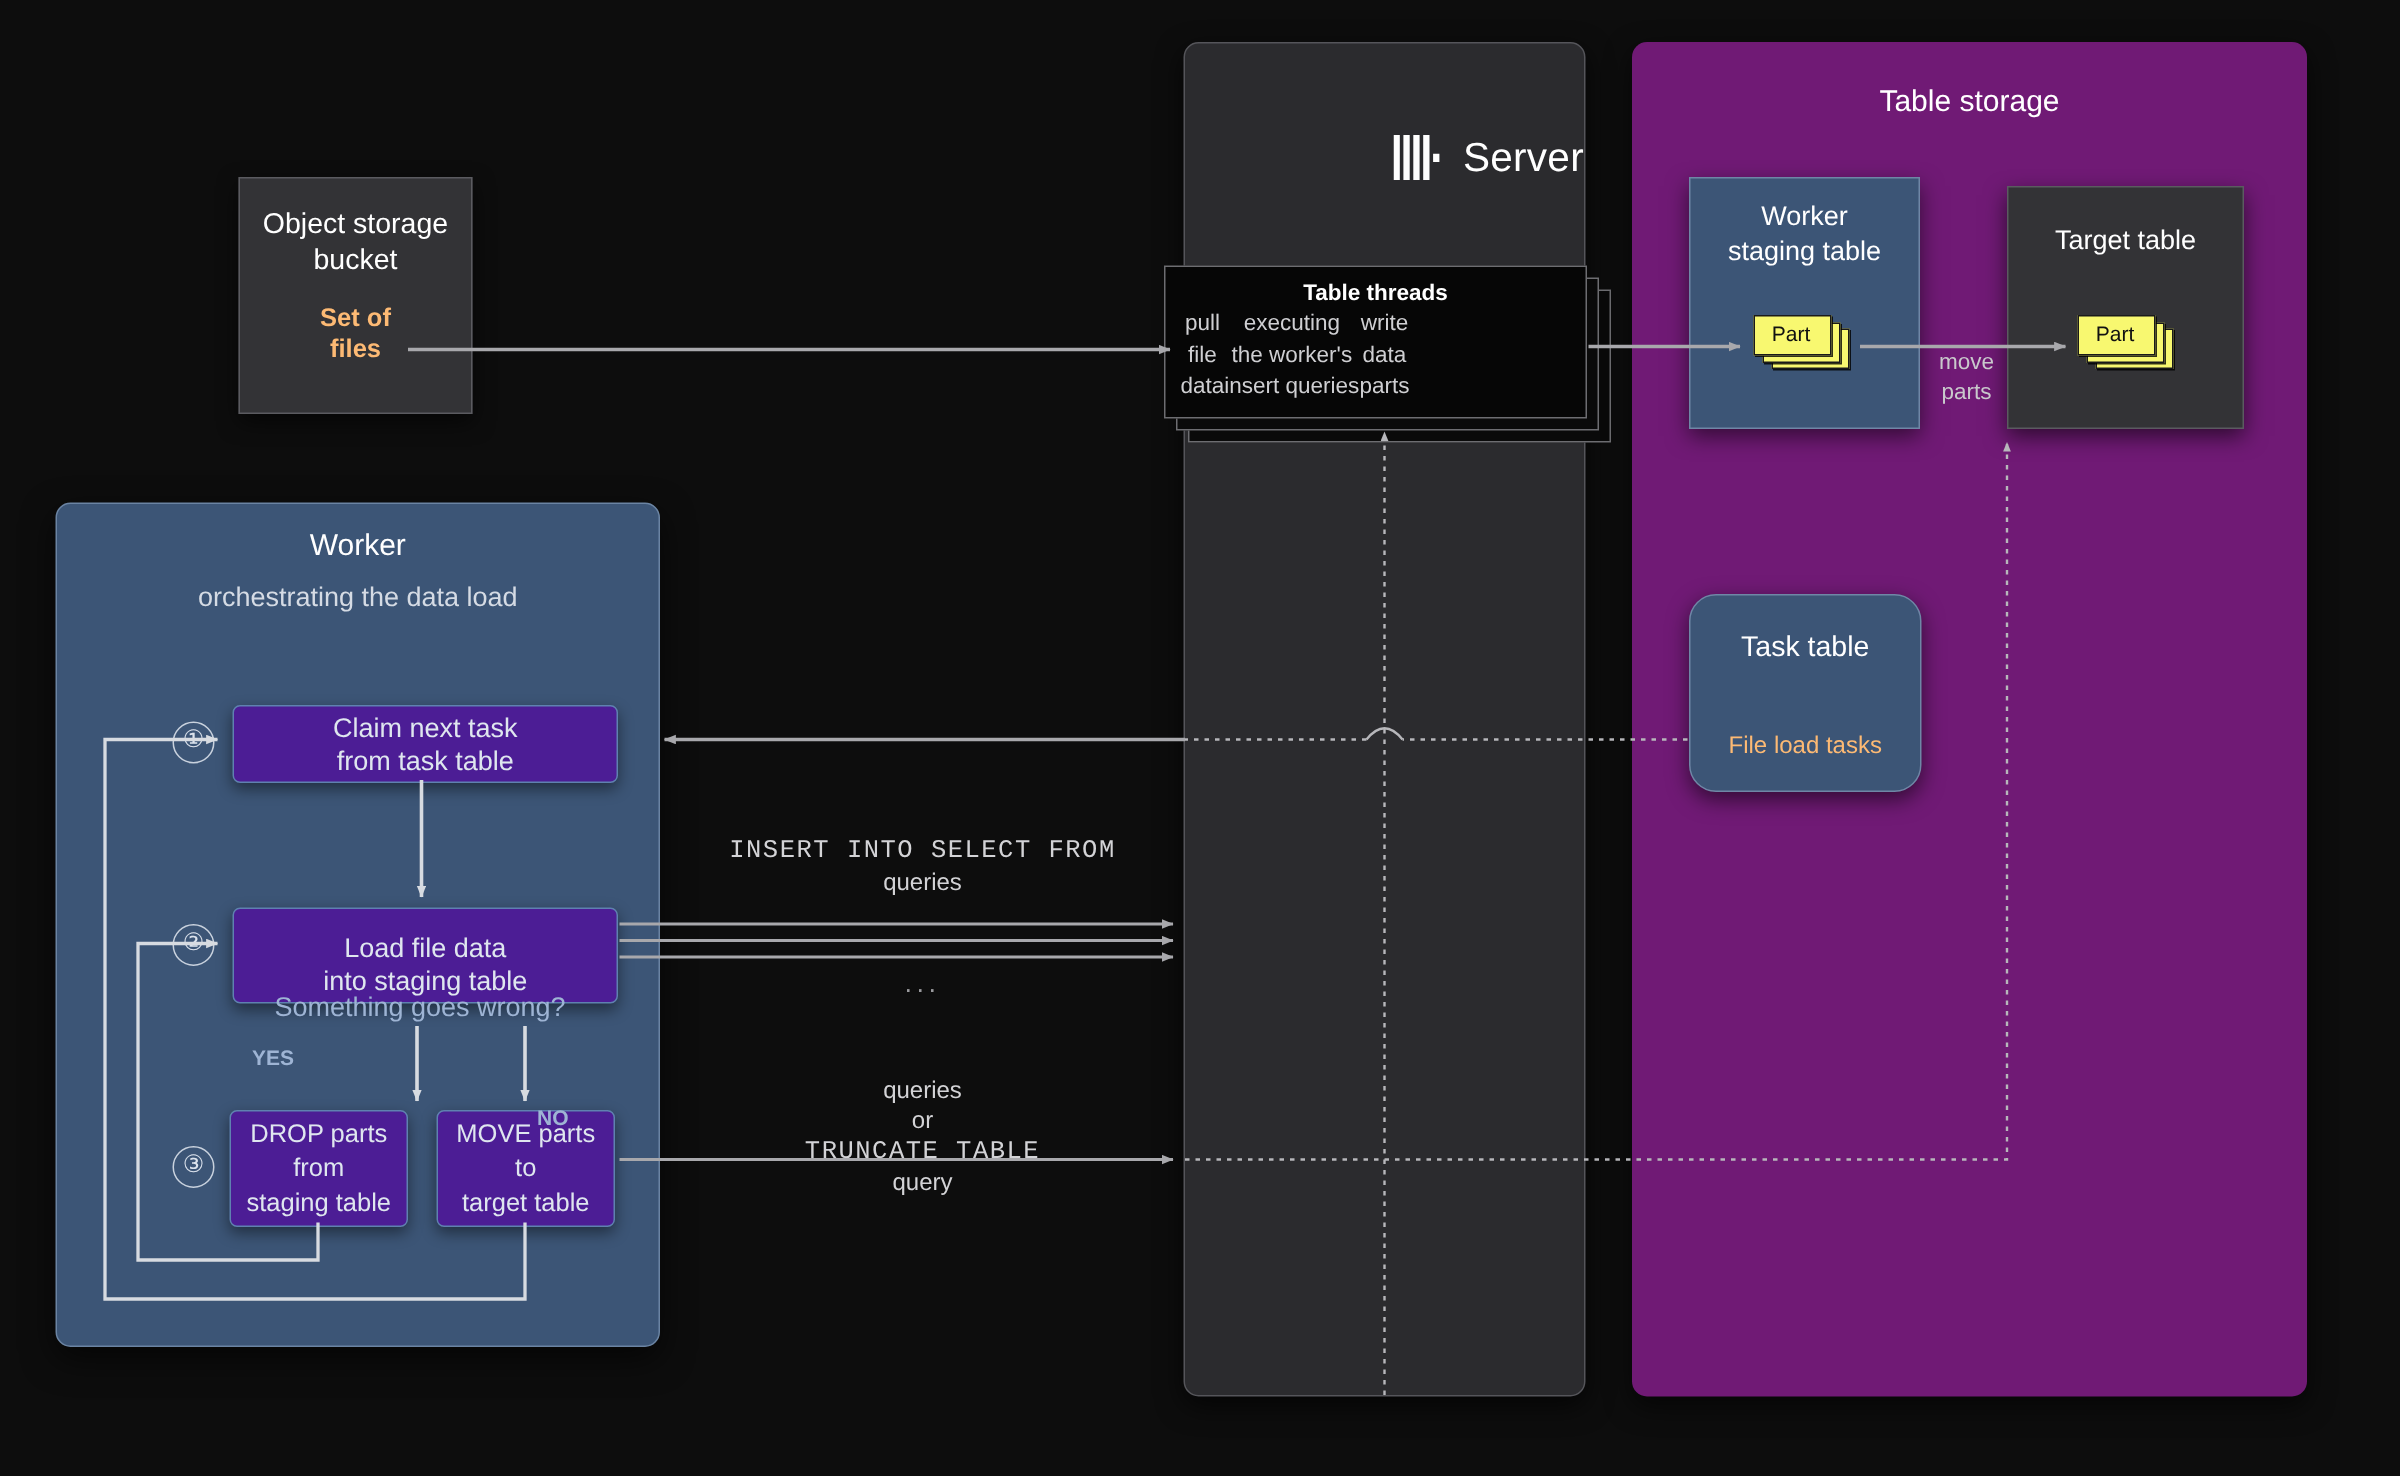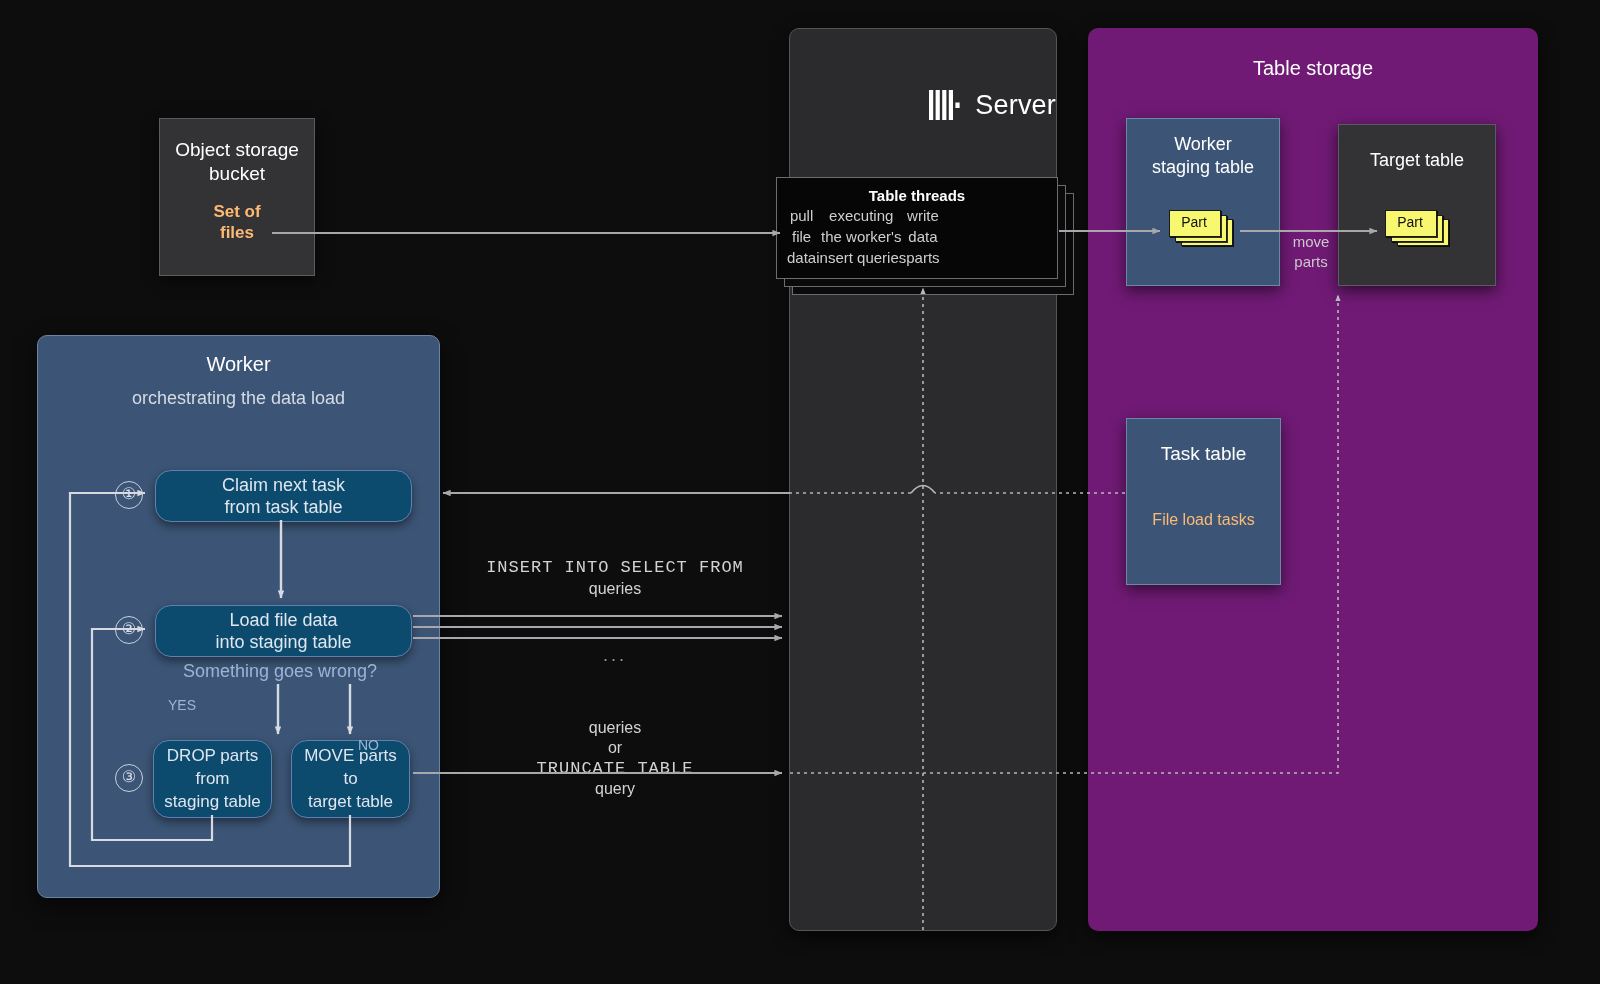--- a/index.html
+++ b/index.html
@@ -50,21 +50,21 @@
 
   
   #tablestorage{left:1088px;top:28px;width:450px;height:903px;background:#701a75;
       border-radius:10px;box-shadow:0 6px 18px rgba(0,0,0,.6);}
   #tablestorage > .title{padding-top:28px;font-size:20px;}
 
   #stagingtbl{left:1126px;top:118px;width:154px;height:168px;}
   #stagingtbl .title{padding-top:14px;font-size:18px;line-height:23px;}
   #targettbl{left:1338px;top:124px;width:158px;height:162px;}
   #targettbl .title{padding-top:24px;font-size:18px;line-height:23px;}
-  #tasktbl{left:1126px;top:418px;width:155px;height:167px;}
+  #tasktbl{left:1126px;top:396px;width:155px;height:132px;border-radius:18px;}
   #tasktbl .title{padding-top:22px;font-size:19px;}
   #tasktbl .yellowtext{position:absolute;left:0;right:0;top:90px;font-weight:normal;font-size:16px;}
 
   
   .partstack{position:absolute;width:62px;height:34px;}
   .partstack .pl{position:absolute;background:#f8f870;border:1.5px solid #1a1a1a;
       box-shadow:1px 1px 0 rgba(0,0,0,.8);}
   .partstack .p3{left:12px;top:9px;width:50px;height:25px;}
   .partstack .p2{left:6px;top:5px;width:50px;height:25px;}
   .partstack .p1{left:0;top:0;width:50px;height:25px;}
@@ -74,37 +74,37 @@
   #targetpart{left:1385px;top:210px;}
 
   .moveparts{position:absolute;left:1281px;top:232px;width:60px;
       color:#c9c9cc;font-size:15px;line-height:20px;text-align:center;}
 
   
   #worker{left:37px;top:335px;width:403px;height:563px;}
   #worker .title{padding-top:16px;font-size:20px;}
   #worker .subtitle{padding-top:10px;font-size:18px;}
 
-  .stepbox{position:absolute;background:#0c4a6e;border:1px solid #5f81b0;
-      border-radius:16px;color:#dfe6ef;text-align:center;
+  .stepbox{position:absolute;background:#4c1d95;border:1px solid #5f81b0;
+      border-radius:5px;color:#dfe6ef;text-align:center;
       box-shadow:0 4px 10px rgba(0,0,0,.45);}
   #sb1{left:155px;top:470px;width:255px;height:47px;font-size:18px;line-height:22px;padding-top:3px;}
-  #sb2{left:155px;top:605px;width:255px;height:47px;font-size:18px;line-height:22px;padding-top:3px;}
+  #sb2{left:155px;top:605px;width:255px;height:47px;font-size:18px;line-height:22px;padding-top:15px;}
   #sb3{left:153px;top:740px;width:117px;height:73px;font-size:17px;line-height:23px;padding-top:3px;}
   #sb4{left:291px;top:740px;width:117px;height:73px;font-size:17px;line-height:23px;padding-top:3px;}
 
   .stepnum{position:absolute;width:26px;height:26px;border:1.5px solid #c9d2de;
       border-radius:50%;color:#dbe2ec;font-size:16px;line-height:24px;text-align:center;}
   #n1{left:115px;top:481px;}
   #n2{left:115px;top:616px;}
   #n3{left:115px;top:764px;}
 
   #decision{position:absolute;left:120px;top:661px;width:320px;
       color:#9eb4d4;font-size:18px;text-align:center;}
-  .yn{position:absolute;color:#9eb4d4;font-size:14px;font-weight:normal;}
+  .yn{position:absolute;color:#9eb4d4;font-size:14px;font-weight:bold;}
   #yes{left:168px;top:697px;}
   #no{left:358px;top:737px;}
 
   
   .qlabel{position:absolute;text-align:center;color:#d3d3d6;}
   .mono{font-family:"Liberation Mono",monospace;font-size:17px;letter-spacing:1px;}
   .sans{font-family:"Liberation Sans",sans-serif;font-size:16px;}
   #q1{left:445px;top:558px;width:340px;}
   #q1 .sans{margin-top:3px;}
   #dots{position:absolute;left:445px;top:645px;width:340px;text-align:center;

